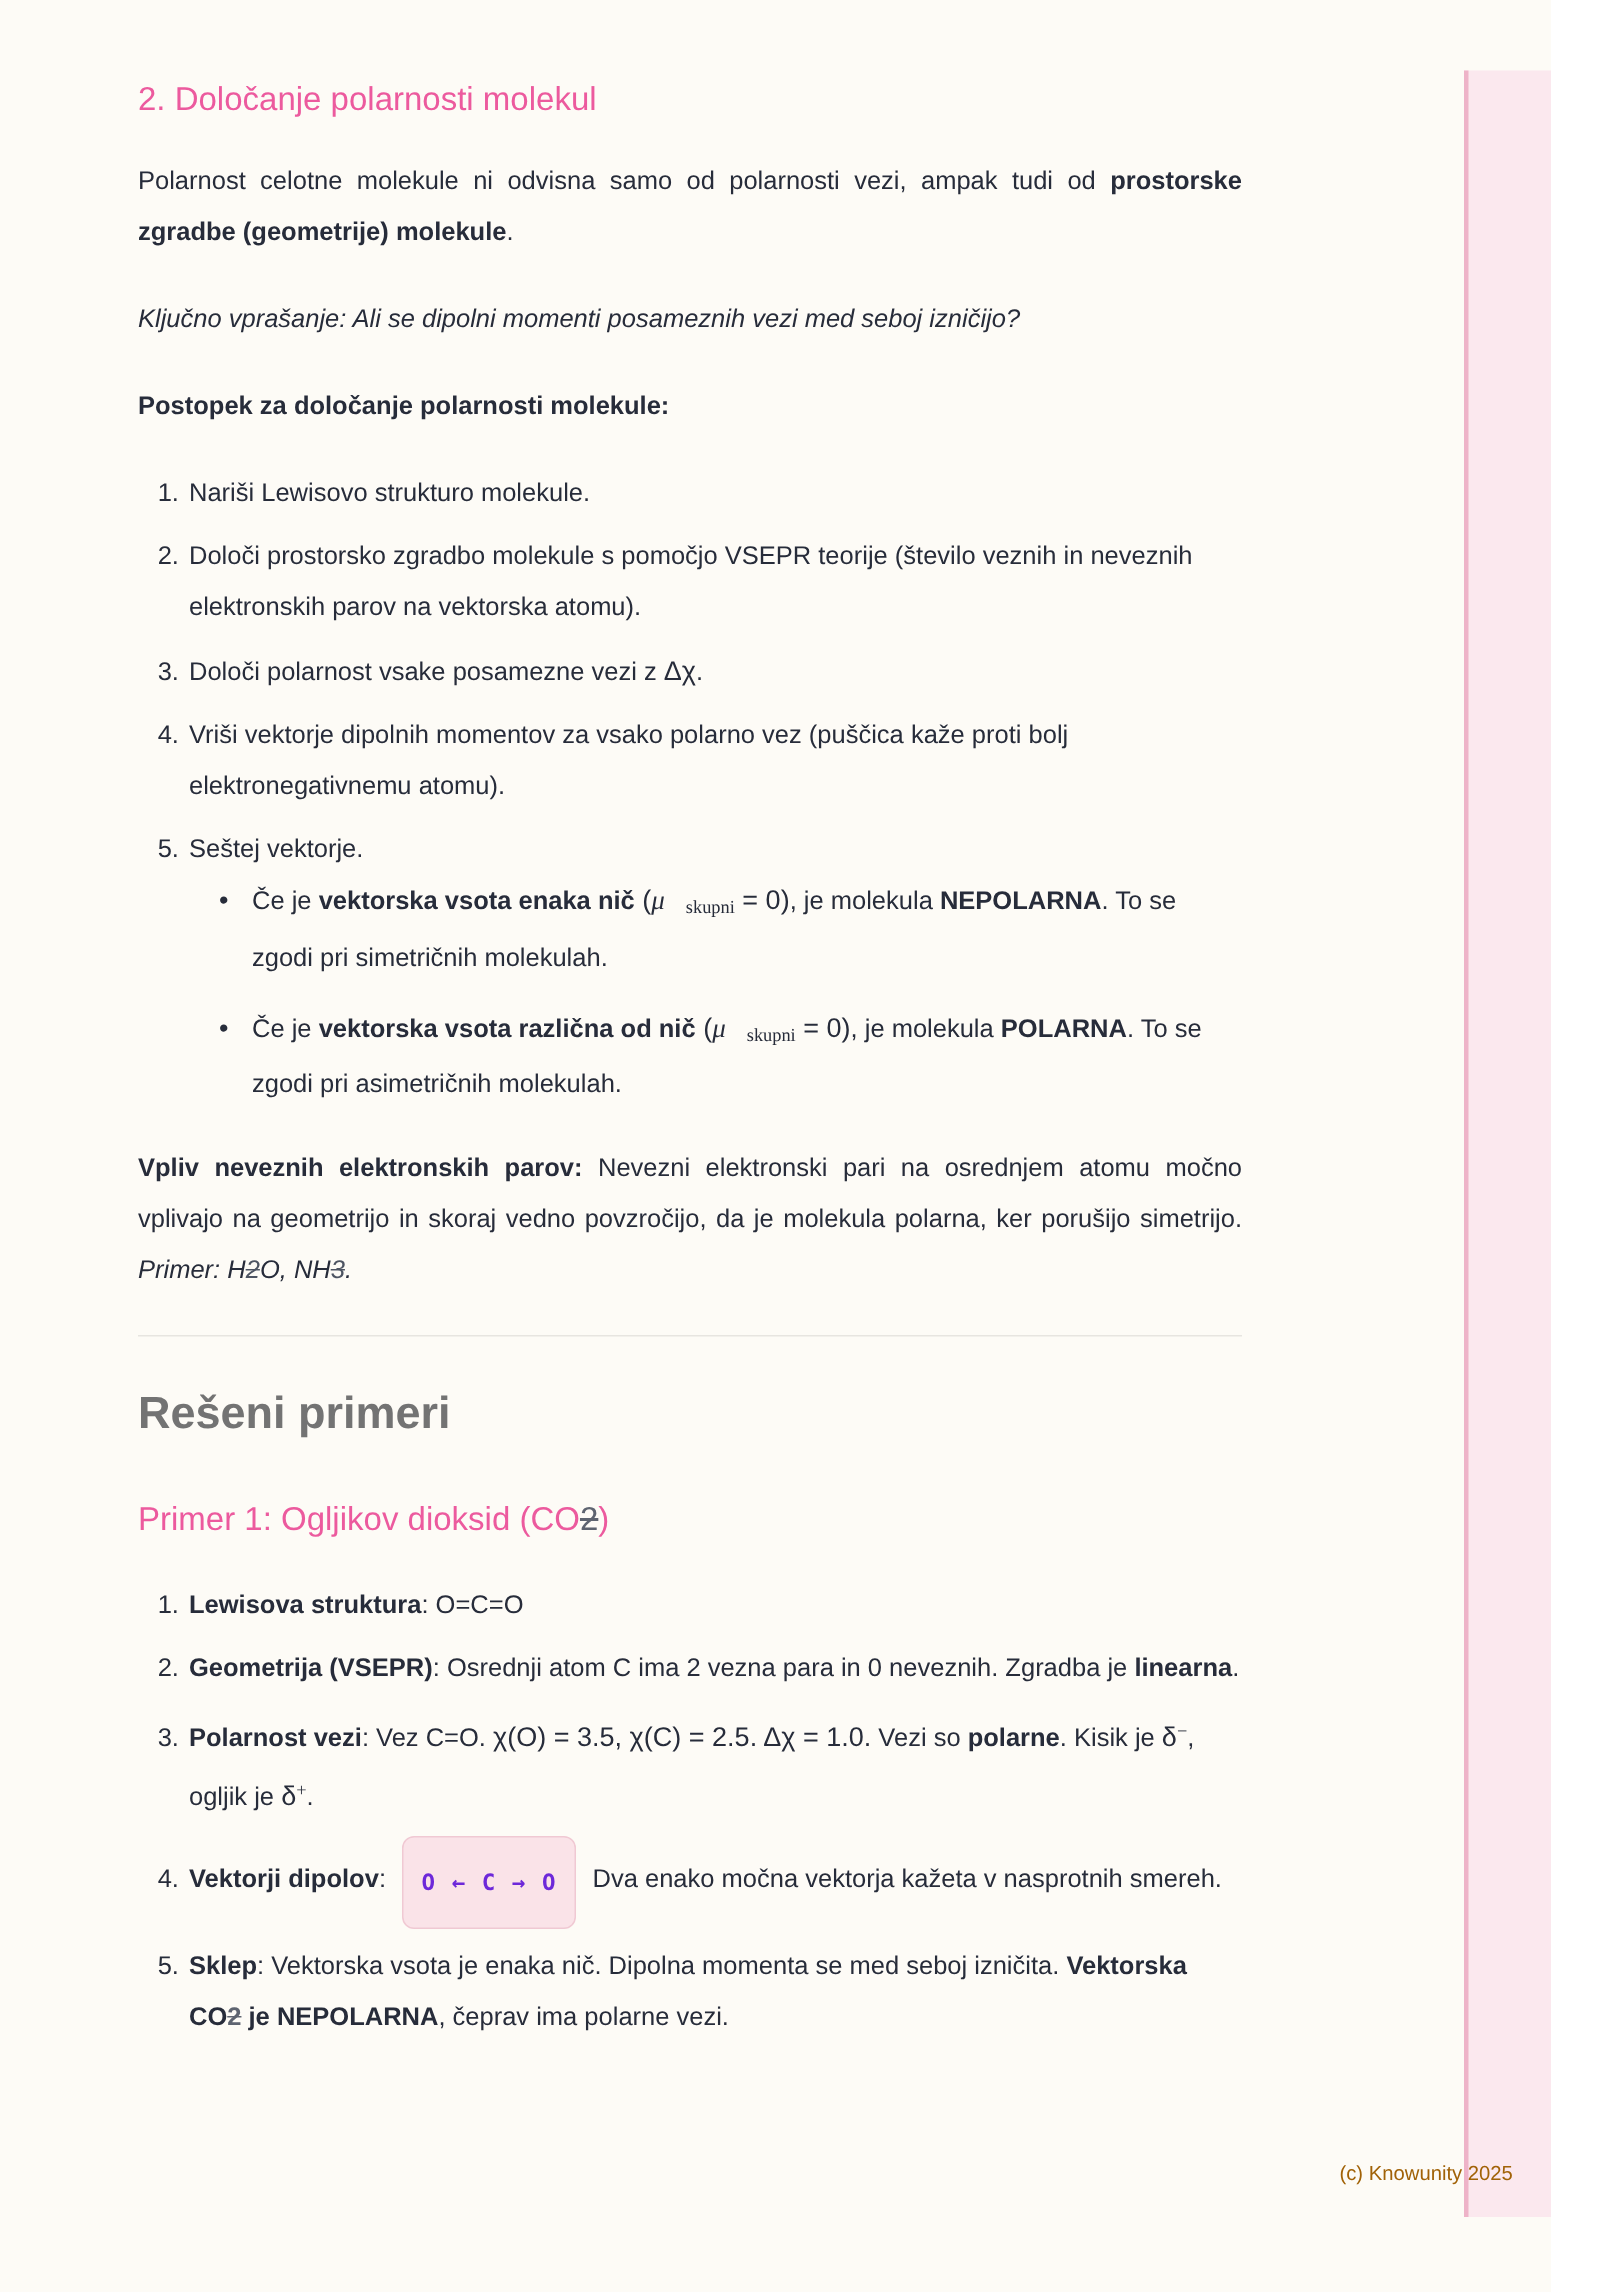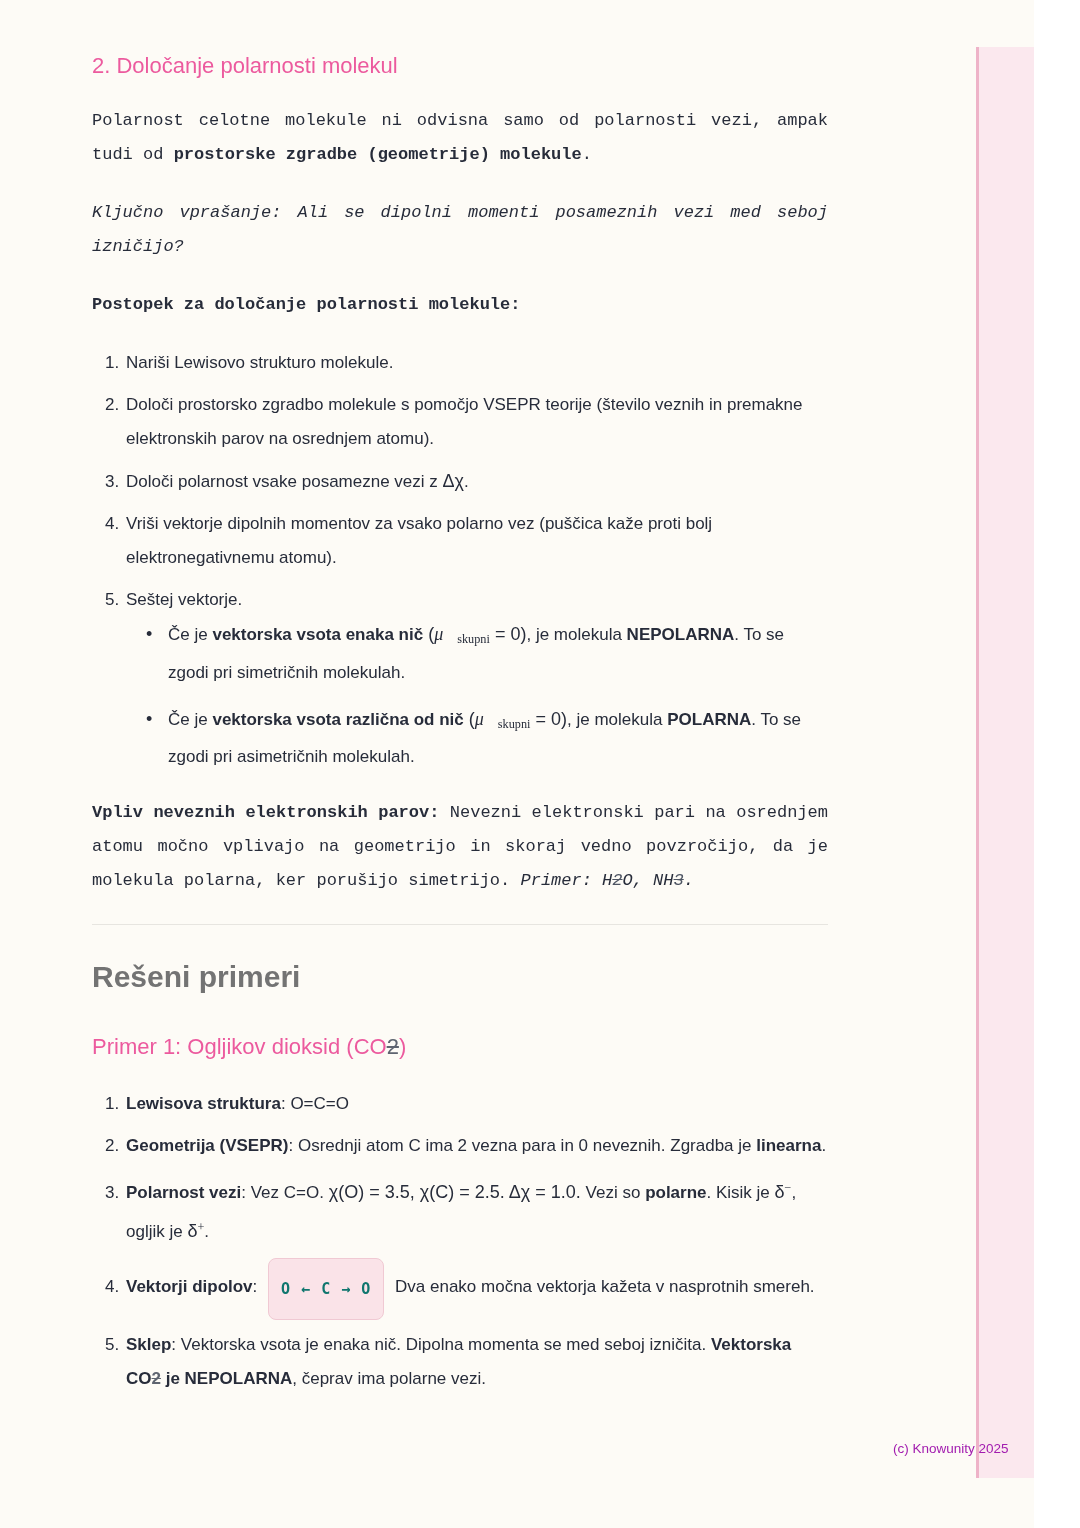--- a/index.html
+++ b/index.html
@@ -58,21 +58,20 @@
     color: #737373;
   }
   .h3-example {
     margin-top: 38px;
     margin-bottom: 26px;
   }
   .para {
     margin: 0 0 24px 0;
     line-height: 34px;
     text-align: justify;
-    font-family: Liberation Mono, monospace;
   }
   .para-tight {
     margin-bottom: 26px;
   }
   .num-list {
     margin: 0 0 22px 0;
     padding: 0 0 0 32px;
     line-height: 34px;
   }
   .num-list > li {
@@ -101,21 +100,21 @@
     border: none;
     border-top: 1px solid #e7e5e0;
     margin: 26px 0 34px 0;
     width: 100%;
   }
   .watermark {
     position: absolute;
     left: 893px;
     top: 1441px;
     font-size: 13.5px;
-    color: #a21caf;
+    color: #a16207;
     z-index: 3;
     white-space: nowrap;
   }
   
   .seg-b { font-weight: 700; }
   .seg-i { font-style: italic; }
   .seg-m { font-family: Liberation Sans, sans-serif; font-size: 1.06em; }
   .seg-mvec { font-family: "Liberation Serif", serif; font-style: italic; font-size: 1.06em; }
   .seg-msub { font-family: "Liberation Serif", serif; font-size: 0.72em; vertical-align: -0.22em; }
   .seg-msup { font-family: "Liberation Serif", serif; font-size: 0.72em; vertical-align: 0.5em; }
@@ -125,21 +124,21 @@
   .seg-chip {
     display: inline-block;
     background: #fae3e8;
     border: 1px solid #f0c9d3;
     border-radius: 8px;
     padding: 19px 12px;
     margin: 0 6px;
     font-family: "DejaVu Sans Mono", monospace;
     font-size: 15px;
     font-weight: 700;
-    color: #0f766e;
+    color: #6d28d9;
     line-height: 22px;
     vertical-align: -2px;
     letter-spacing: 1px;
   }
 </style>
 </head>
 <body>
 
 <div class="page-bg"></div>
 <div class="accent-strip"></div>
@@ -150,21 +149,21 @@
 
   <p class="para"><span>Polarnost celotne molekule ni odvisna samo od polarnosti vezi, ampak tudi od </span><span class="seg-b">prostorske zgradbe (geometrije) molekule</span><span>.</span></p>
 
   <p class="para"><span class="seg-i">Ključno vprašanje: Ali se dipolni momenti posameznih vezi med seboj izničijo?</span></p>
 
 
   <p class="para"><span class="seg-b">Postopek za določanje polarnosti molekule:</span></p>
 
   <ol class="num-list">
     <li><span>Nariši Lewisovo strukturo molekule.</span></li>
-    <li><span>Določi prostorsko zgradbo molekule s pomočjo VSEPR teorije (število veznih in premakne elektronskih parov na osrednjem atomu).</span></li>
+    <li><span>Določi prostorsko zgradbo molekule s pomočjo VSEPR teorije (število veznih in neveznih elektronskih parov na vektorska atomu).</span></li>
     <li><span>Določi polarnost vsake posamezne vezi z </span><span class="seg-m">Δχ</span><span>.</span></li>
     <li><span>Vriši vektorje dipolnih momentov za vsako polarno vez (puščica kaže proti bolj elektronegativnemu atomu).</span></li>
     <li>
       <span><span>Seštej vektorje.</span></span>
       <ul class="bullet-list">
         <li><span>Če je </span><span class="seg-b">vektorska vsota enaka nič</span><span class="seg-m"> (</span><span class="seg-mvec">μ⃗</span><span class="seg-msub">skupni</span><span class="seg-m"> = 0)</span><span>, je molekula </span><span class="seg-b">NEPOLARNA</span><span>. To se zgodi pri simetričnih molekulah.</span></li>
         <li><span>Če je </span><span class="seg-b">vektorska vsota različna od nič</span><span class="seg-m"> (</span><span class="seg-mvec">μ⃗</span><span class="seg-msub">skupni</span><span class="seg-m"> = 0)</span><span>, je molekula </span><span class="seg-b">POLARNA</span><span>. To se zgodi pri asimetričnih molekulah.</span></li>
       </ul>
     </li>
   </ol>

